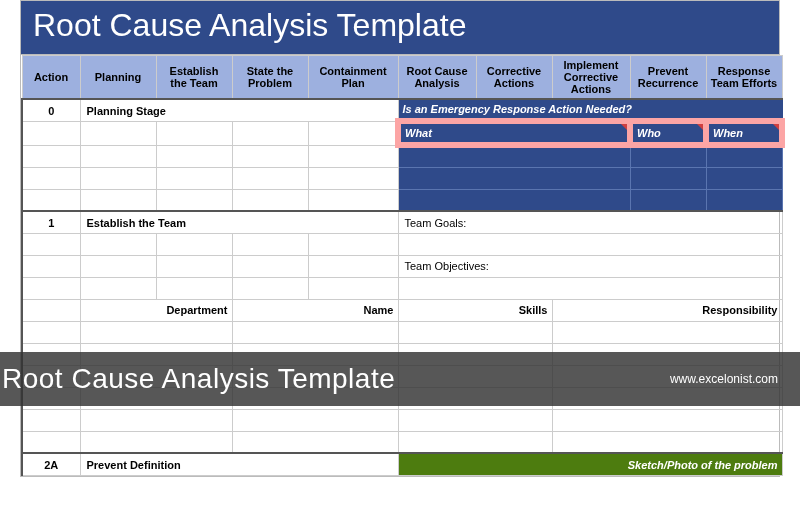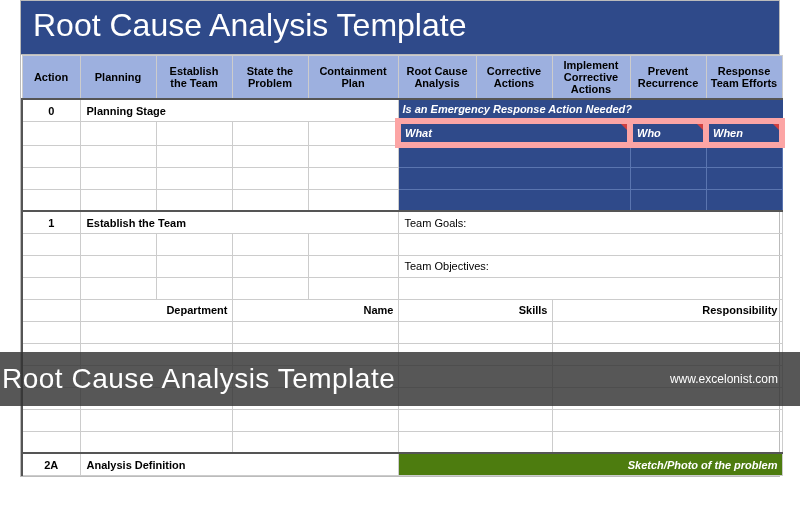--- a/index.html
+++ b/index.html
@@ -262,21 +262,21 @@
     <tr>
       <td class="thick-left"></td>
       <td colspan="2"></td>
       <td colspan="2"></td>
       <td colspan="2"></td>
       <td colspan="3"></td>
     </tr>
 
     <tr class="thick-top">
       <td class="step-col thick-left">2A</td>
-      <td class="section-label" colspan="4">Analysis Definition</td>
+      <td class="section-label" colspan="4">Prevent Definition</td>
       <td class="bold-label" colspan="5" style="background:#4d7c0f;color:#fff;font-style:italic;">Sketch/Photo of the problem</td>
     </tr>
 
   </tbody>
     </table>
 </div>
 
 <div class="overlay">
   <div class="overlay-title">Root Cause Analysis Template</div>
   <div class="overlay-url">www.excelonist.com</div>

